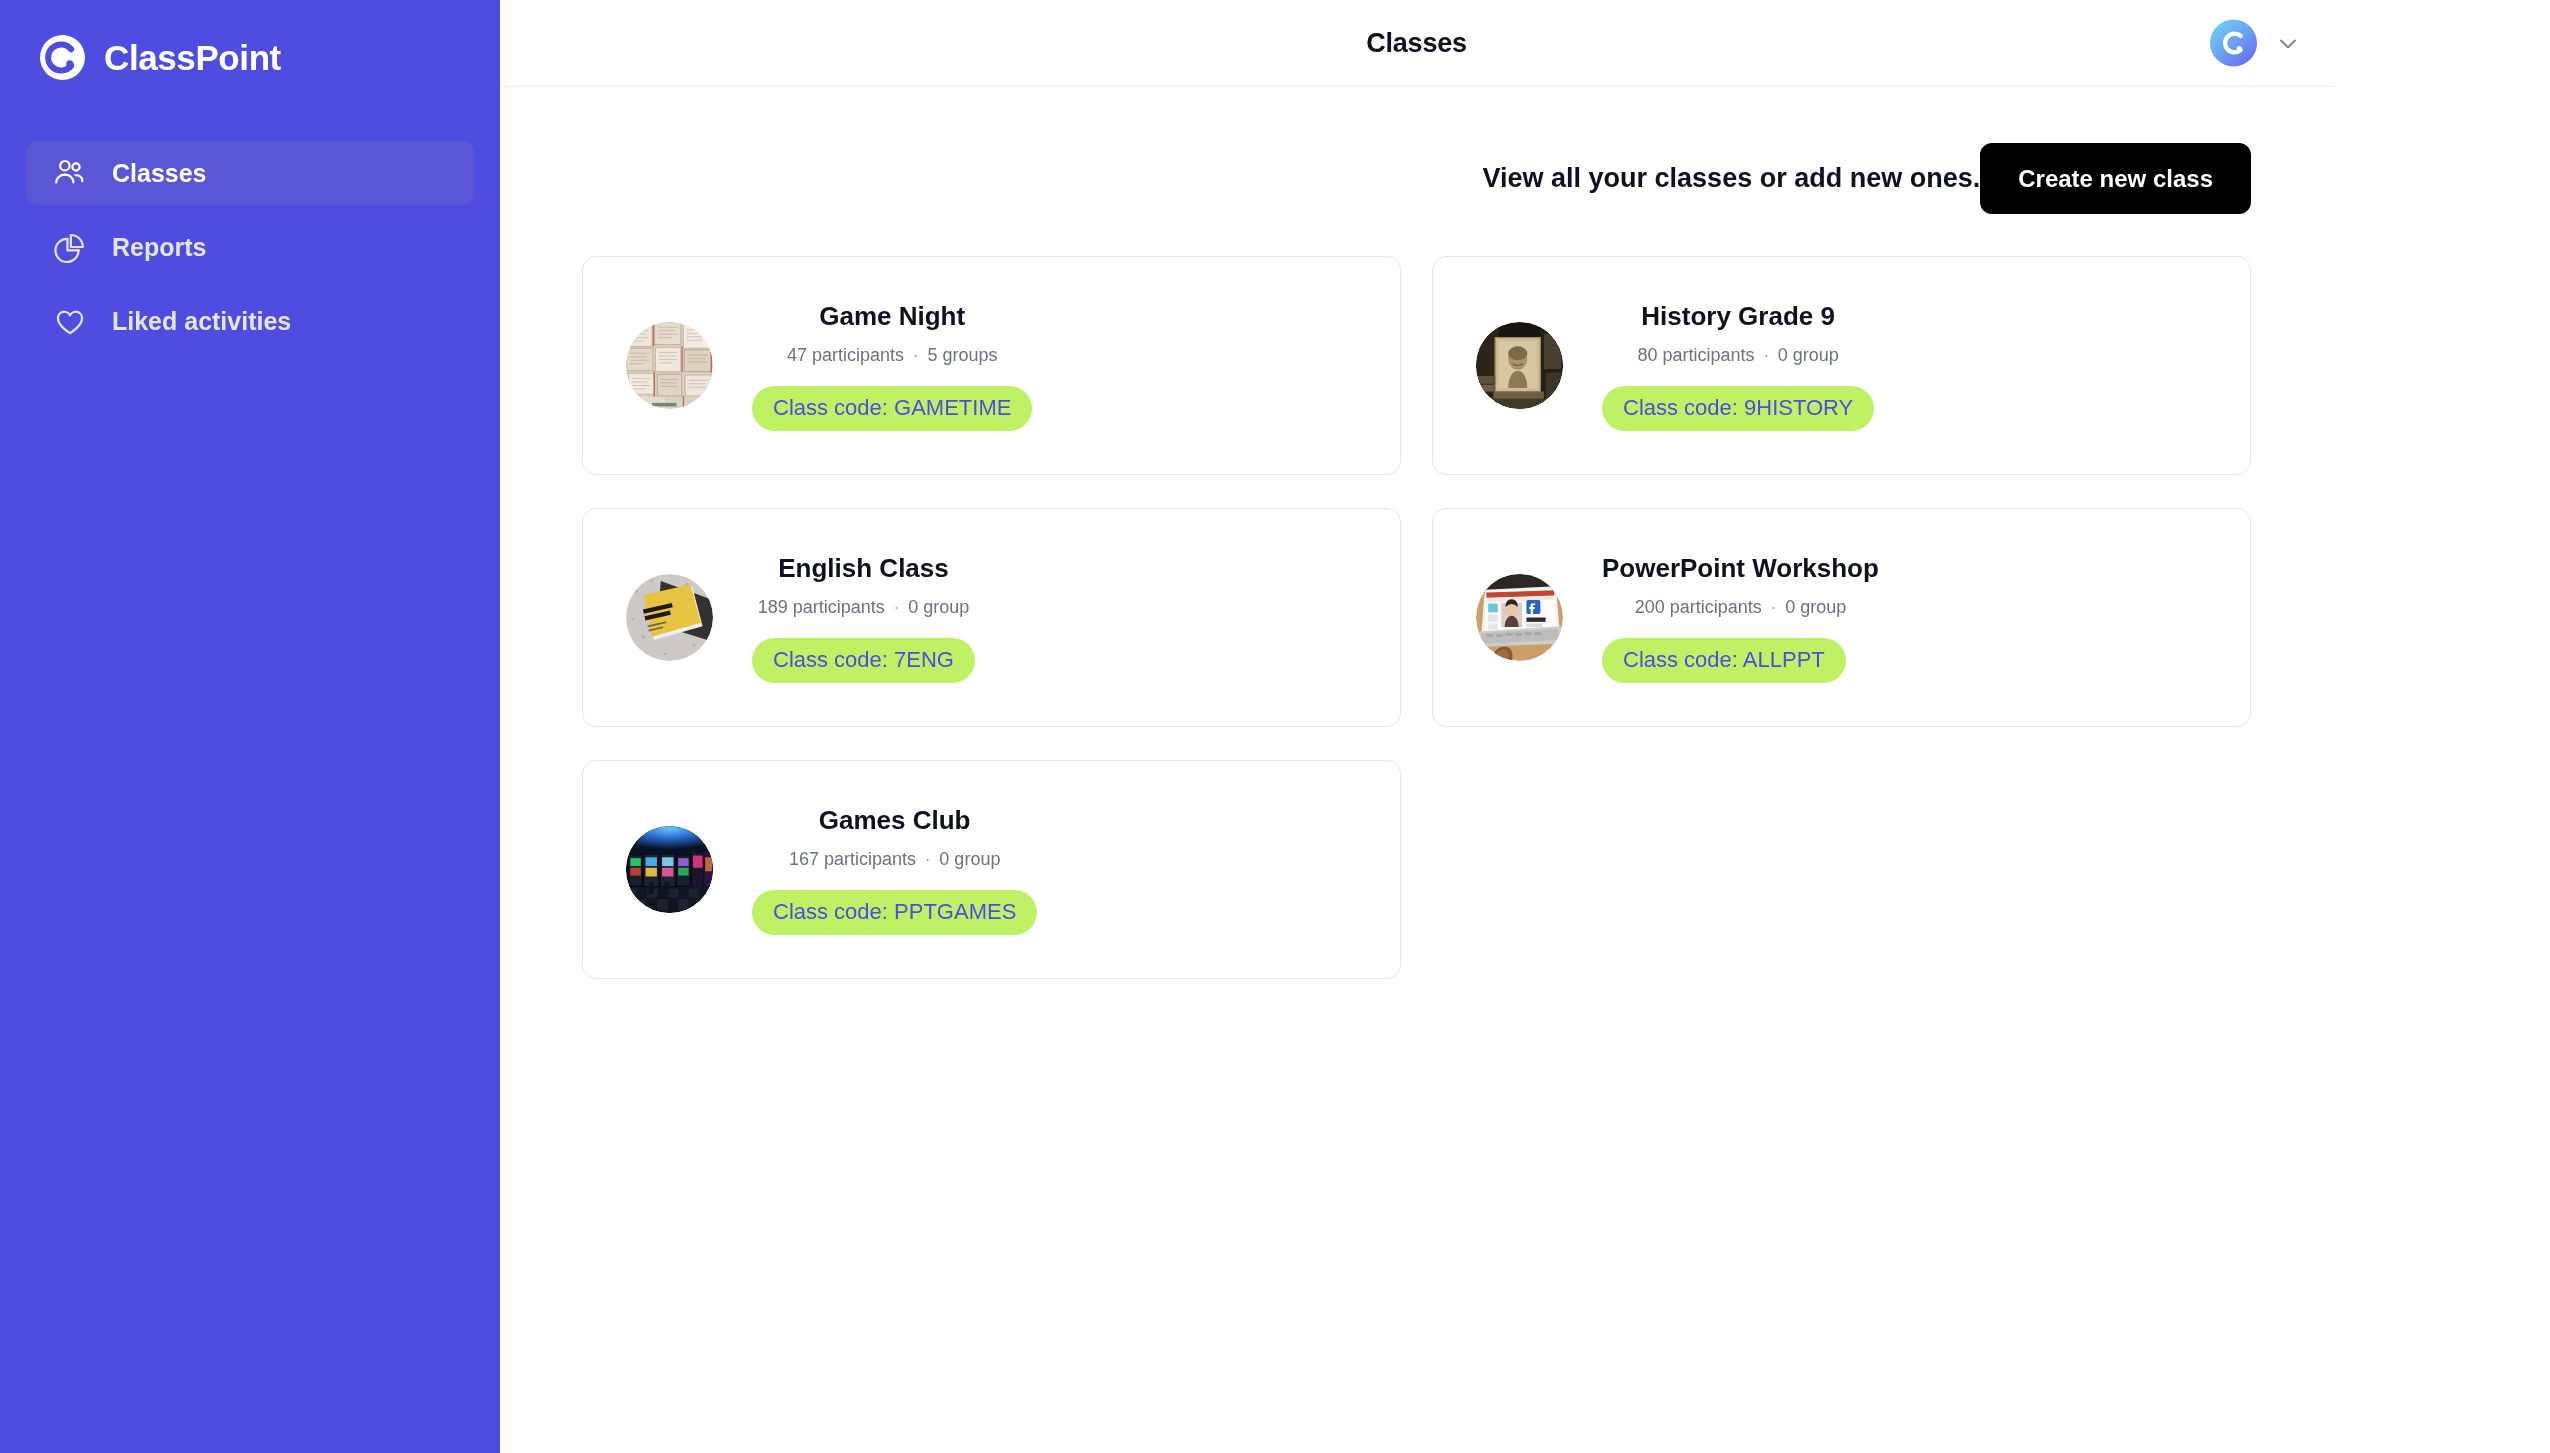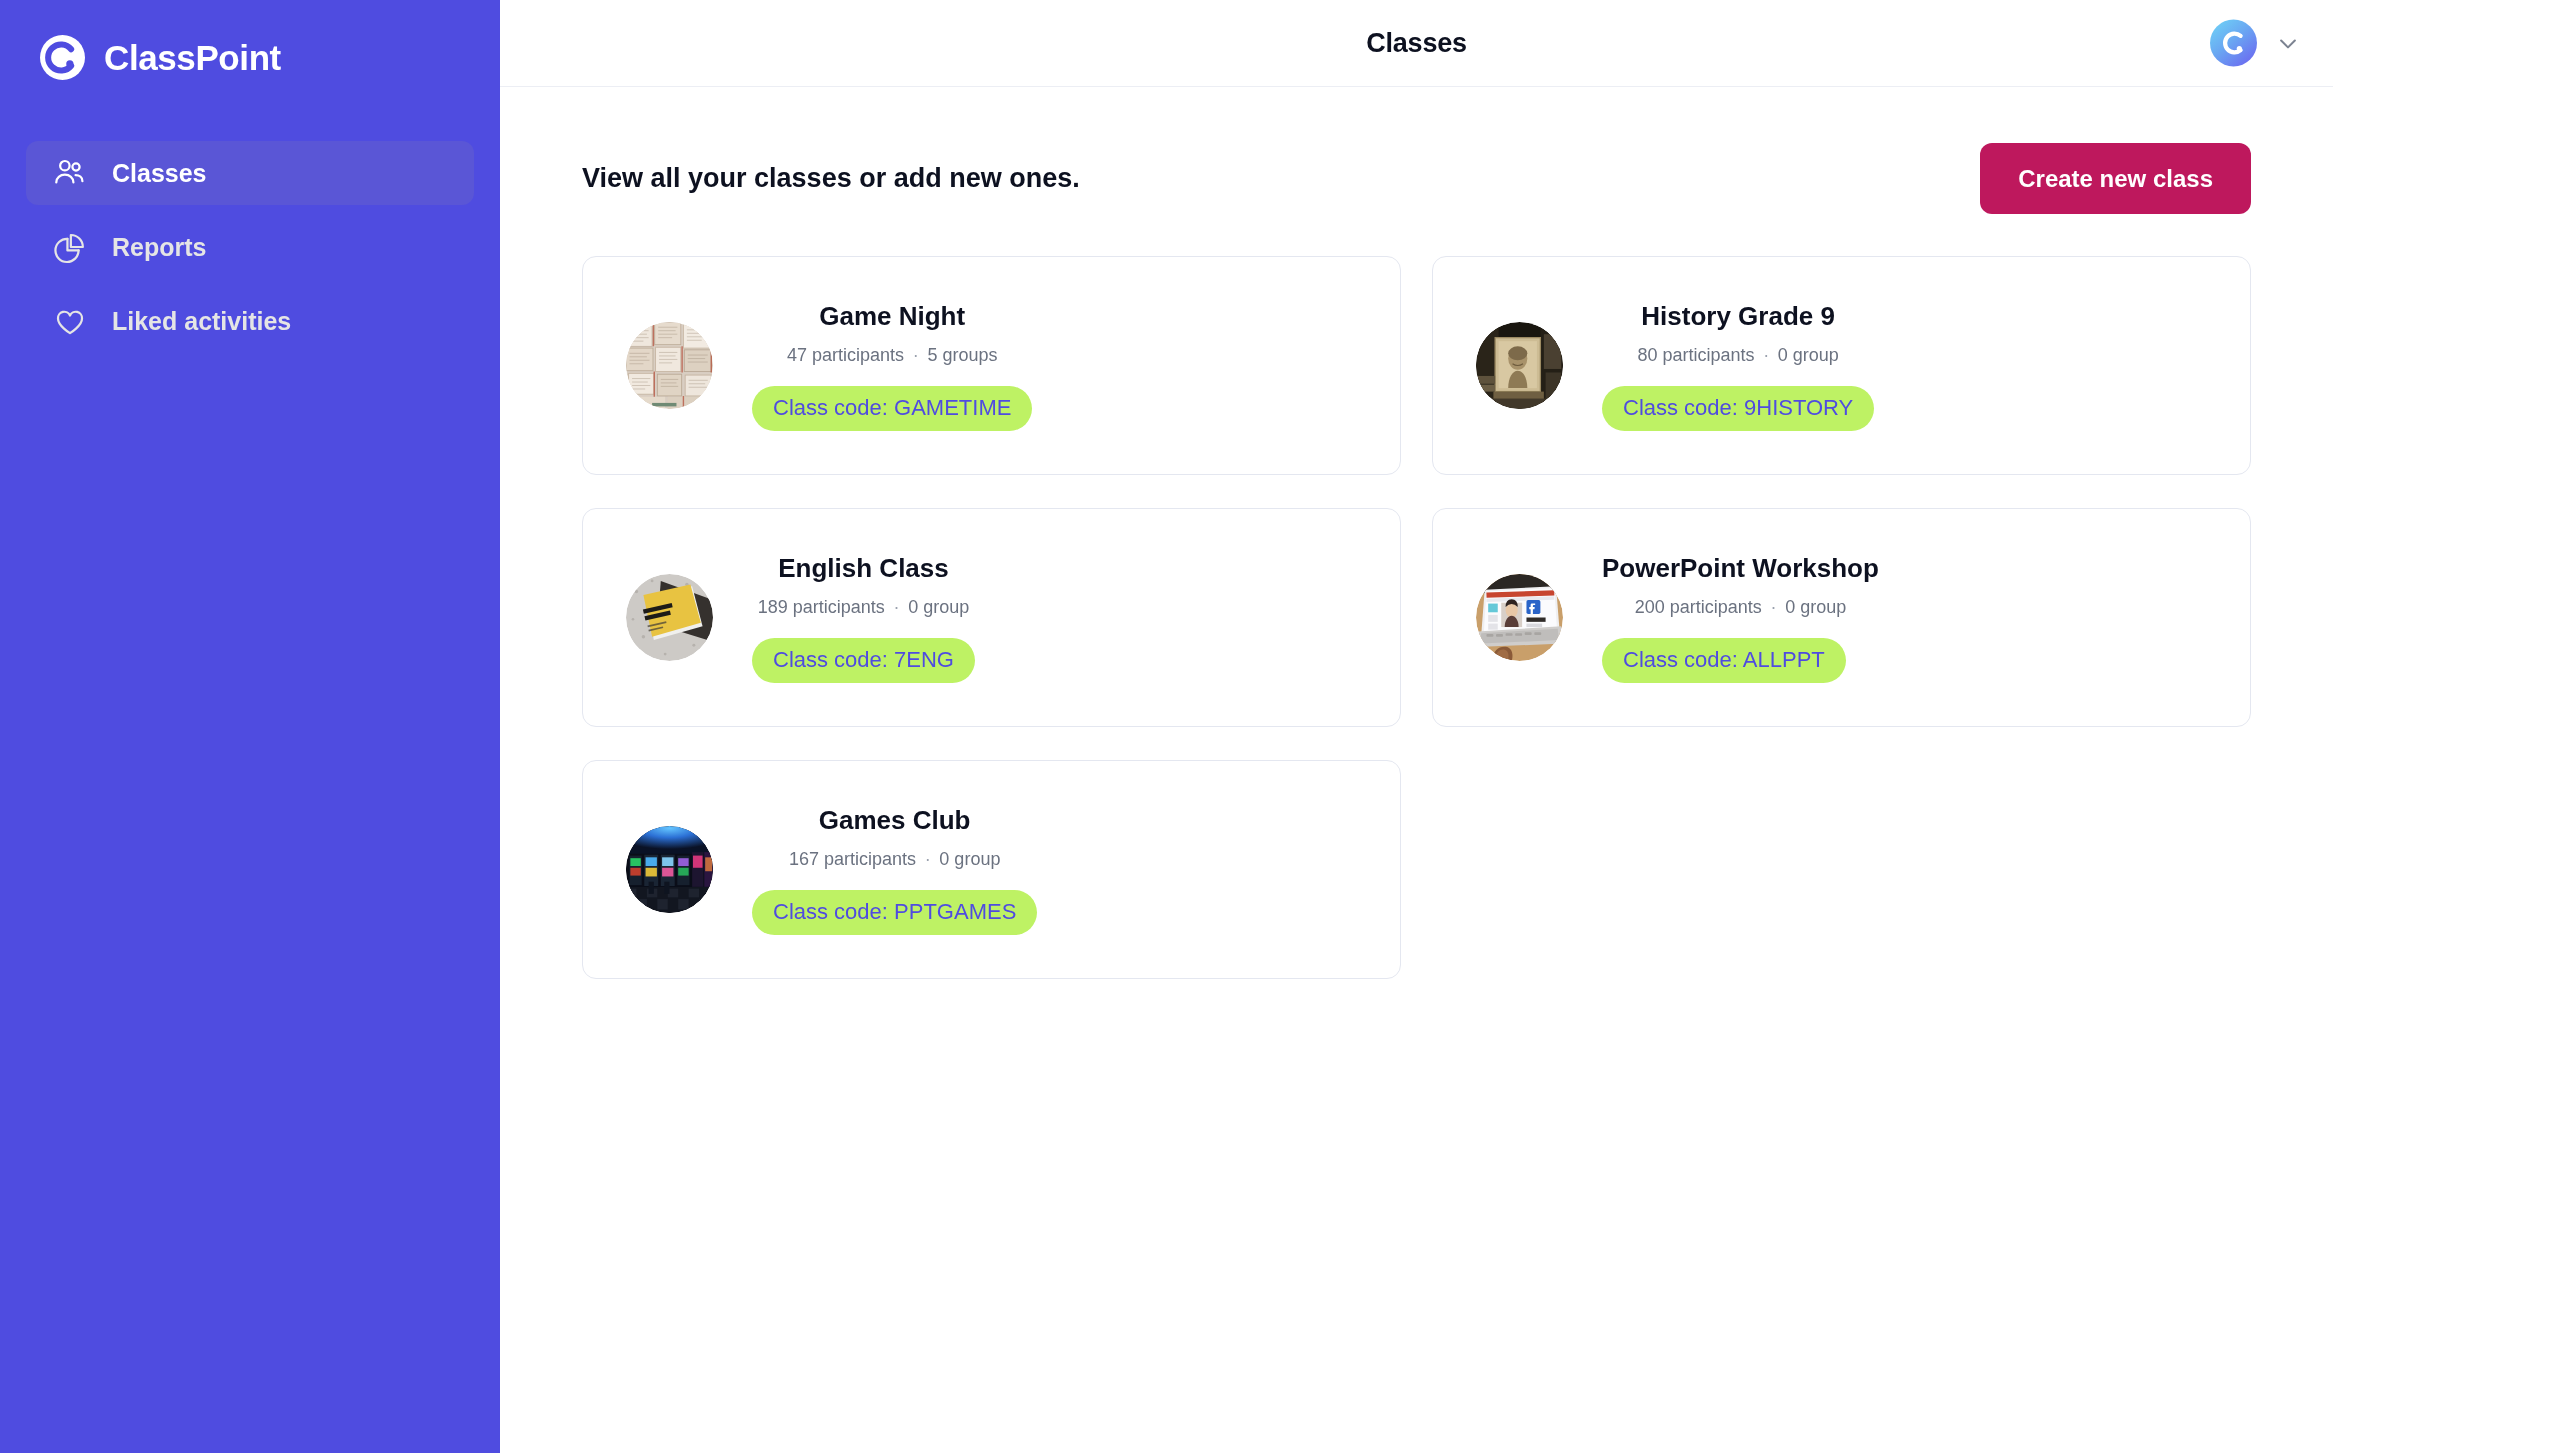--- a/index.html
+++ b/index.html
@@ -52,26 +52,26 @@
   .avatar {
     width:47px; height:47px; border-radius:50%;
     background:linear-gradient(140deg,#6fd7f7 0%, #6aa8f2 45%, #6b5ef0 100%);
     display:flex; align-items:center; justify-content:center;
   }
   .chev { width:24px; height:24px; }
 
   .content { flex:1 1 auto; padding:56px 82px 0 82px; overflow:hidden; }
 
   .content-head {
-    display:flex; align-items:center; justify-content:space-between;
+    display:flex; align-items:center; justify-content:flex-end;
     max-width:1700px; margin:0 auto; padding-bottom:42px;
   }
   .content-heading { font-size:27px; font-weight:700; color:#0d1120; }
   .btn-primary {
-    background:#be185d; color:#ffffff;
+    background:#000000; color:#ffffff;
     font-size:24px; font-weight:700;
     padding:0 38px; height:71px; line-height:71px;
     border:none; border-radius:12px; cursor:pointer;
     font-family:"Liberation Sans", sans-serif;
   }
 
   .cards-grid {
     max-width:1700px; margin:0 auto;
     display:grid; grid-template-columns:repeat(2, 819px);
     column-gap:31px; row-gap:33px;

